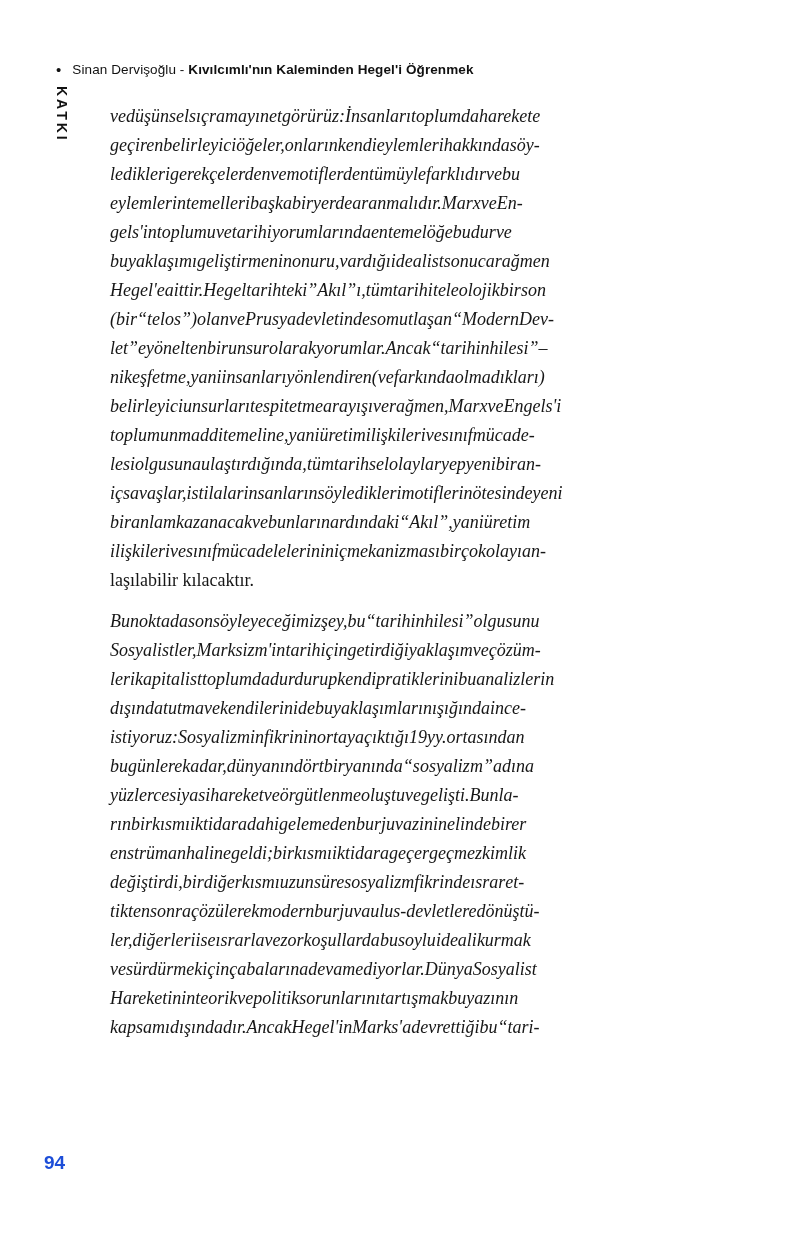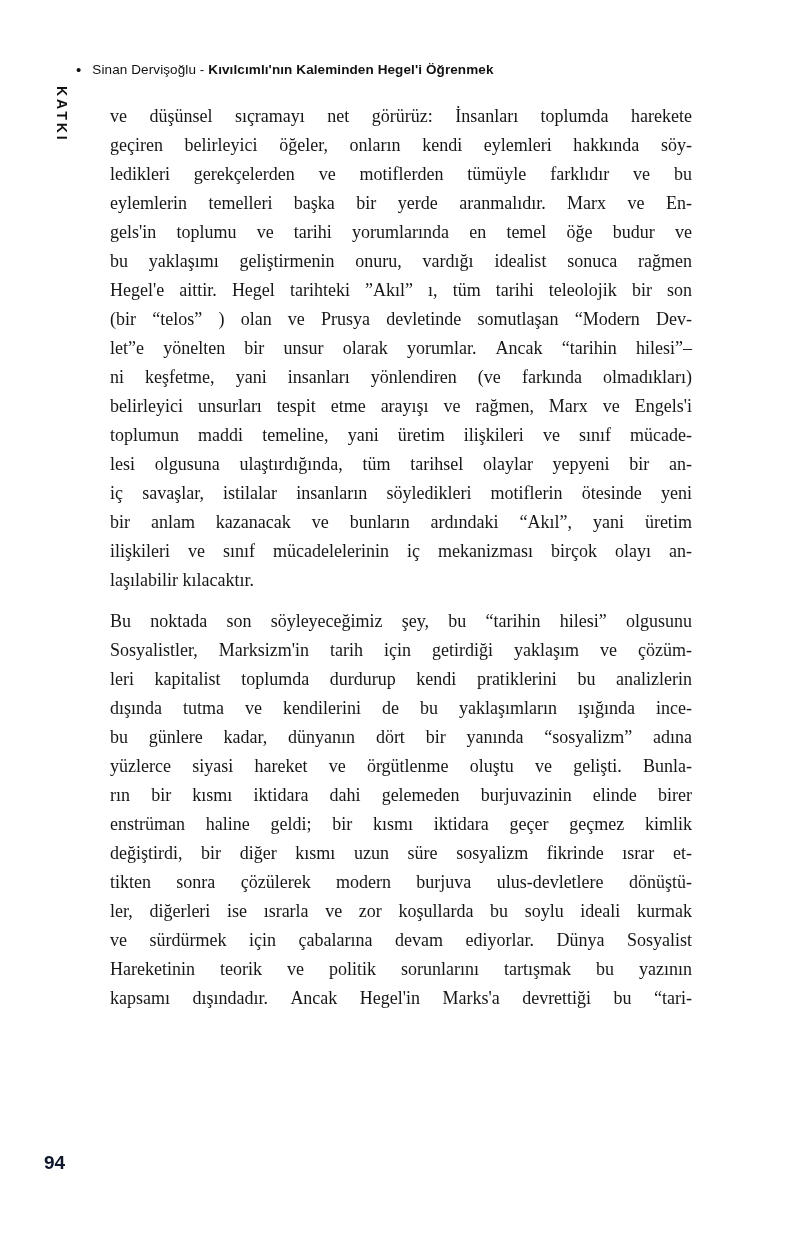--- a/index.html
+++ b/index.html
@@ -12,21 +12,20 @@
     overflow: hidden;
   }
   .running-header {
     position: absolute;
     left: 56px; top: 61px;
     font-family: "Liberation Sans", sans-serif;
     font-size: 13.5px;
     letter-spacing: 0.1px;
     white-space: nowrap;
     color: #111;
-    margin-left: 20px;
   }
   .running-header .bullet {
     display: inline-block;
     font-size: 15px;
     margin-right: 11px;
     vertical-align: -1px;
   }
   .running-header .author { font-weight: 500; }
   .running-header .title  { font-weight: 700; }
   .spine-label {
@@ -43,30 +42,31 @@
     position: absolute;
     left: 110px; top: 102px;
     width: 582px;
     font-size: 18px;
     line-height: 29px;
   }
   .paragraph + .paragraph { margin-top: 12px; }
   .line { height: 29px; line-height: 29px; white-space: nowrap; }
   .line.just {
     display: flex;
-    justify-content: space-between;
+    justify-content: flex-start;
+    font-style: italic;
   }
   .line.just span { flex: 0 0 auto; }
   .page-number {
     position: absolute;
     left: 44px; top: 1152px;
     font-family: "Liberation Sans", sans-serif;
     font-weight: 600;
     font-size: 19px;
-    color: #0f172a;
+    color: #1d4ed8;
   }
 </style>
 </head>
 <body>
 
 <div class="running-header">
   <span class="bullet">•</span><span class="author">Sinan Dervişoğlu - </span><span class="title">Kıvılcımlı'nın Kaleminden Hegel'i Öğrenmek</span>
 </div>
 
 <div class="spine-label">KATKI</div>
@@ -287,20 +287,30 @@
         <span>tutma</span>
         <span>ve</span>
         <span>kendilerini</span>
         <span>de</span>
         <span>bu</span>
         <span>yaklaşımların</span>
         <span>ışığında</span>
         <span>ince-</span>
       </div>
       <div class="line just">
+        <span>istiyoruz:</span>
+        <span>Sosyalizmin</span>
+        <span>fikrinin</span>
+        <span>ortaya</span>
+        <span>çıktığı</span>
+        <span>19</span>
+        <span>yy.</span>
+        <span>ortasından</span>
+      </div>
+      <div class="line just">
         <span>bu</span>
         <span>günlere</span>
         <span>kadar,</span>
         <span>dünyanın</span>
         <span>dört</span>
         <span>bir</span>
         <span>yanında</span>
         <span>“sosyalizm”</span>
         <span>adına</span>
       </div>

